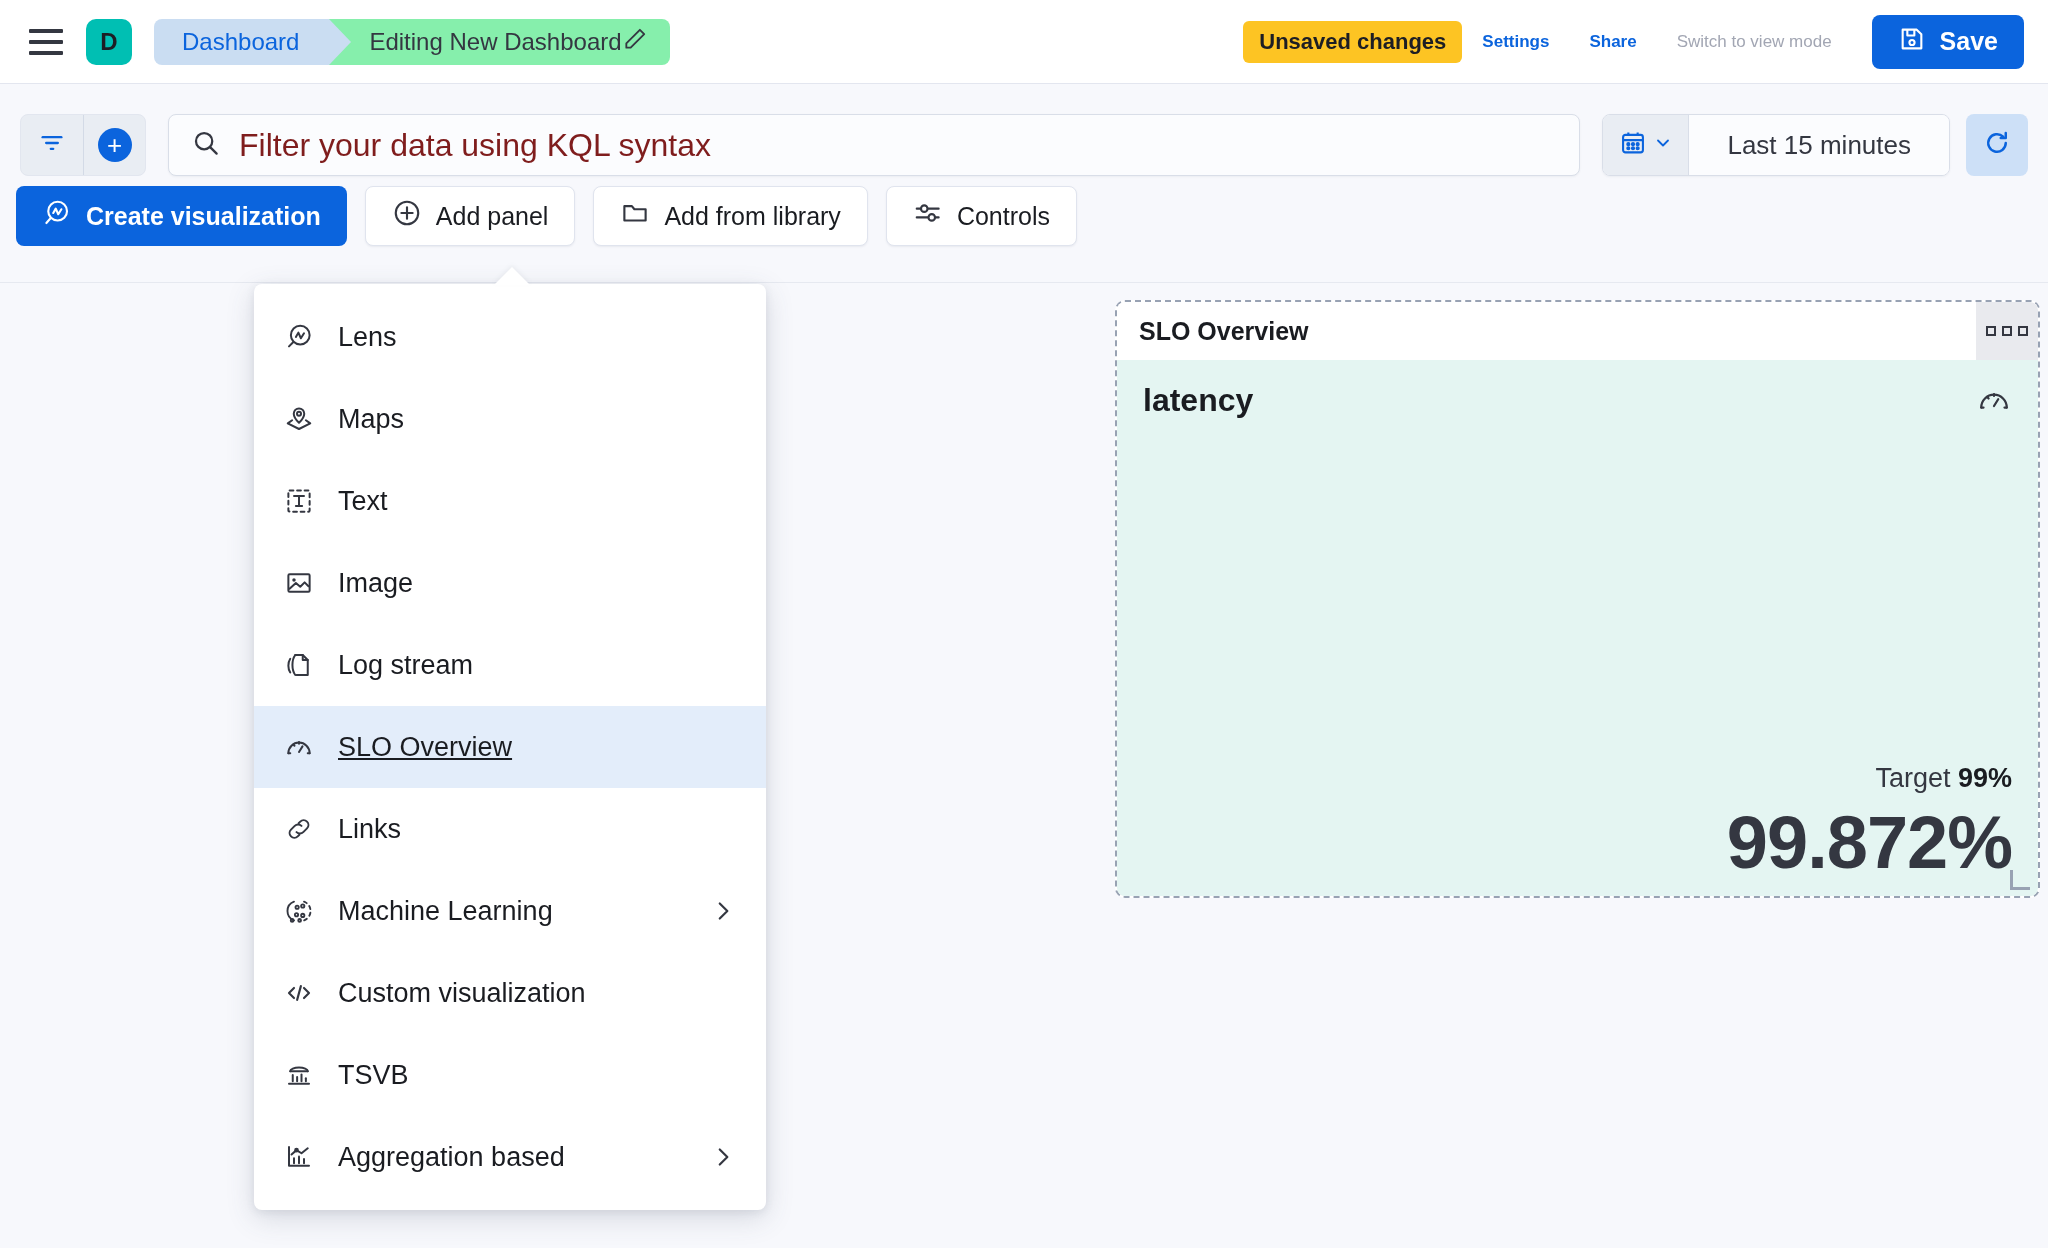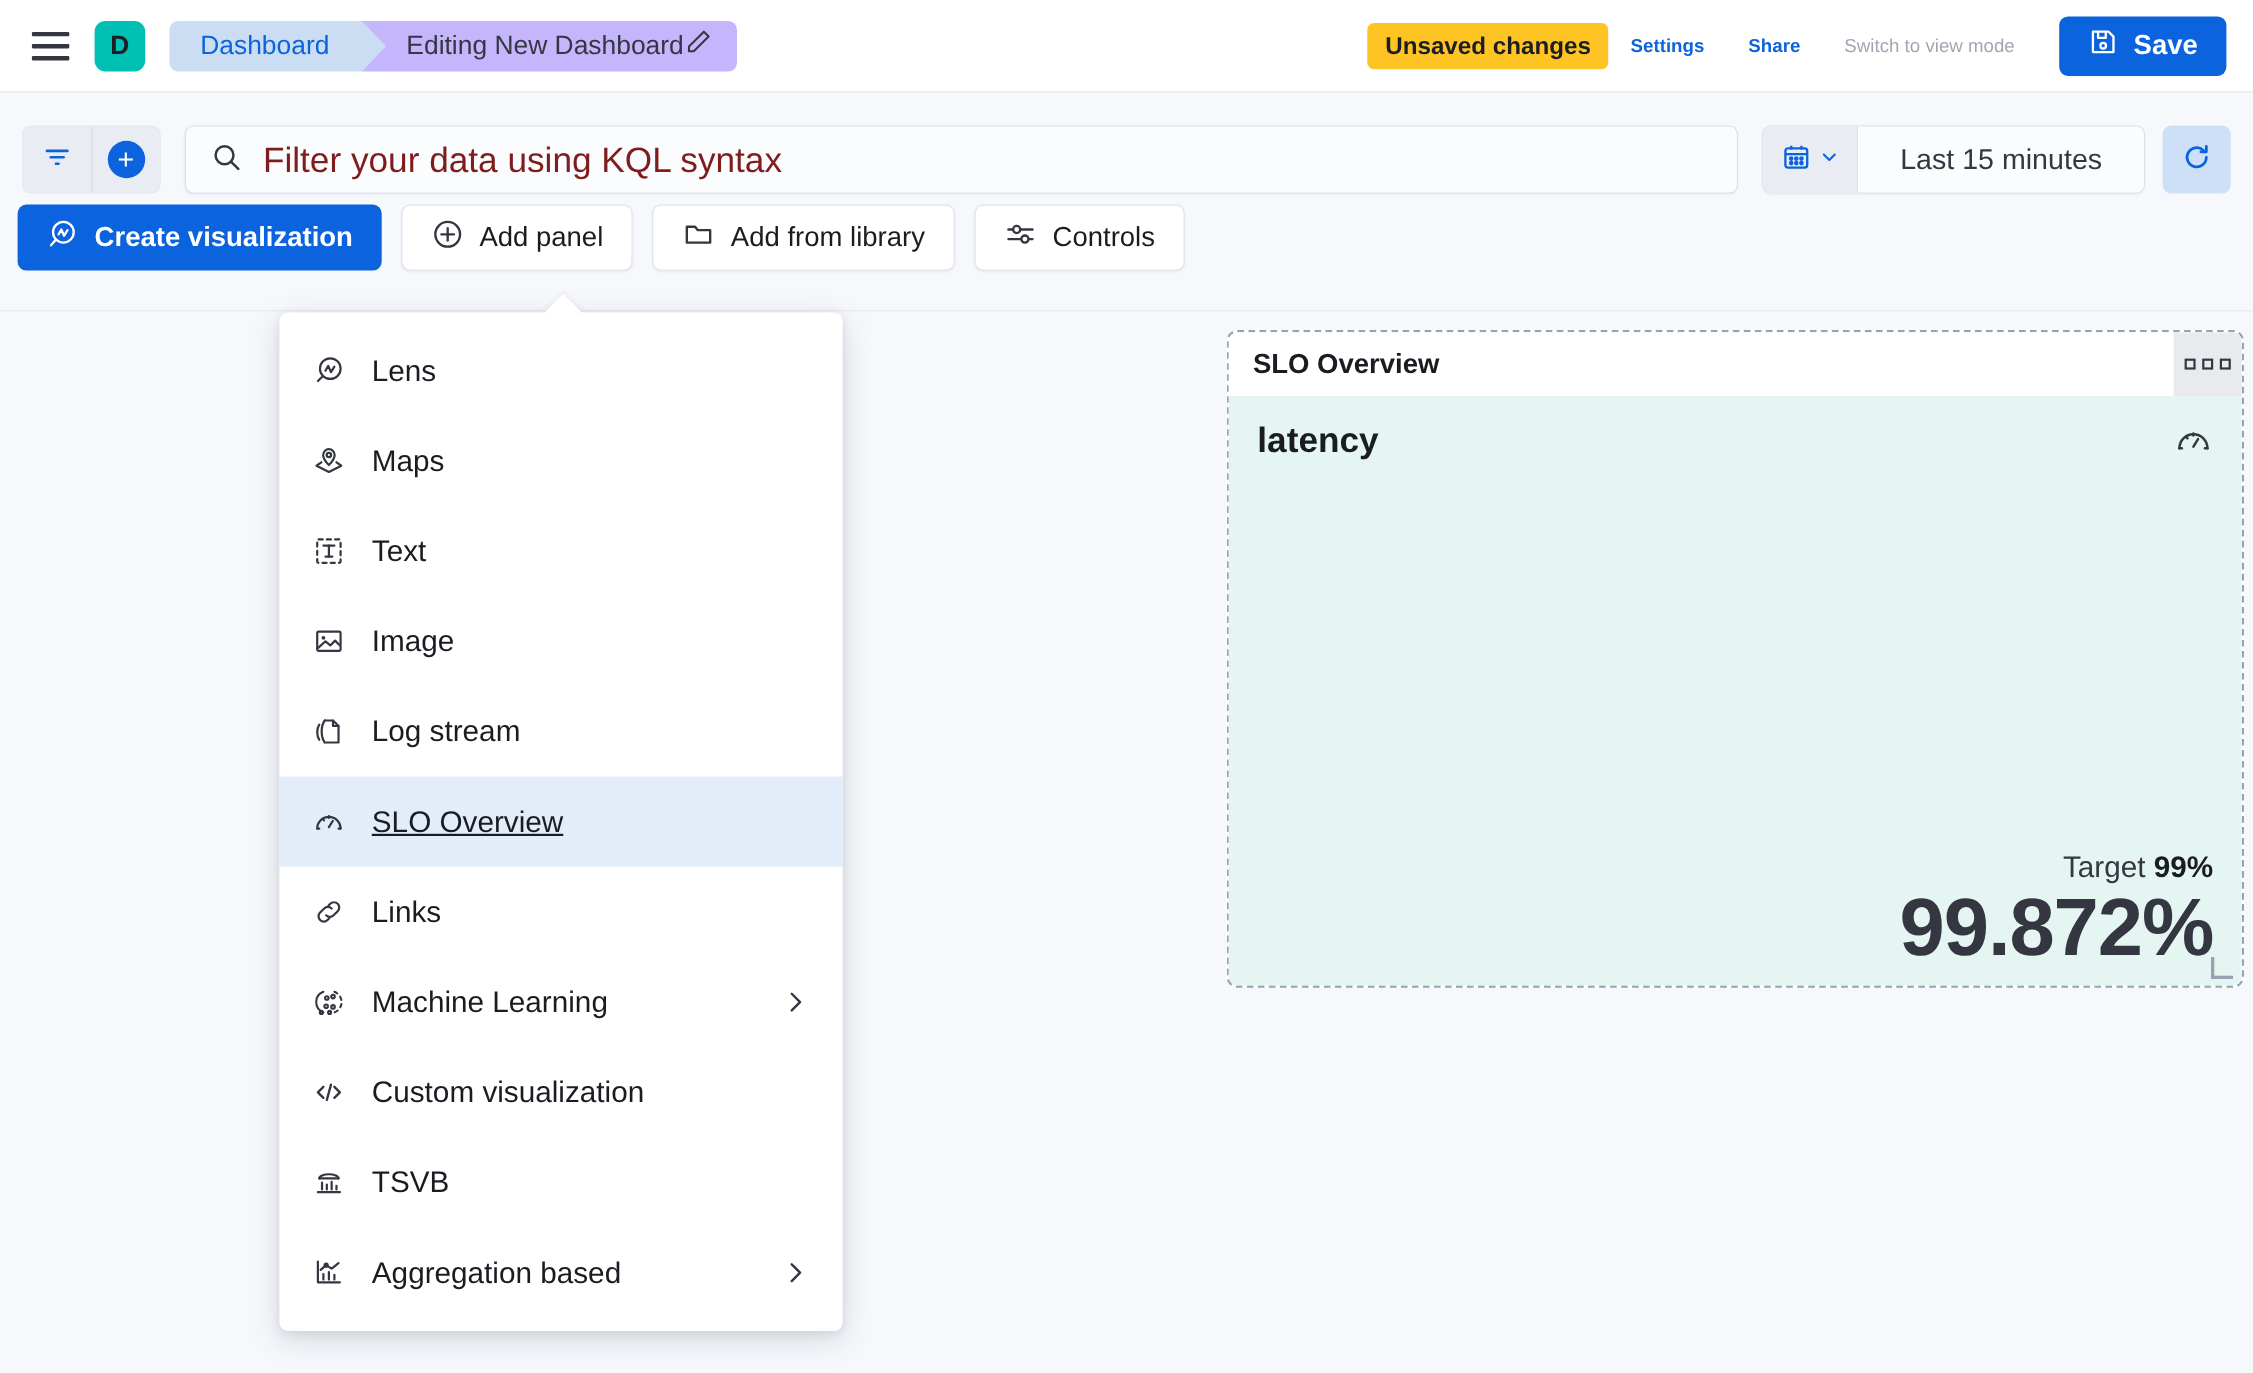--- a/index.html
+++ b/index.html
@@ -47,21 +47,21 @@
     background: #CADDF2; color: #0B64DD; font-weight: 400;
     border-radius: 8px 0 0 8px; padding-left: 28px;
   }
   .crumb-first::after {
     content:""; position: absolute; right: -22px; top: 0;
     border-style: solid; border-width: 23px 0 23px 22px;
     border-color: transparent transparent transparent #CADDF2;
     z-index: 2;
   }
   .crumb-last {
-    background: #c4b5fd; color: #343741;
+    background: #86efac; color: #343741;
     border-radius: 0 8px 8px 0;
     padding-left: 40px; padding-right: 22px;
     display: flex; align-items: center; 
   }
   .header-spacer { flex: 1; }
   .unsaved-badge {
     background: #FDC423; color: #1D1E24;
     font-size: 22px; font-weight: 700;
     padding: 8px 16px; border-radius: 6px;
     margin-right: 20px; cursor: pointer;
@@ -244,21 +244,21 @@
     font-size: 32px; font-weight: 700; color: #1A1C21;
   }
   .slo-gauge-icon {
     position: absolute; right: 26px; top: 22px;
   }
   .slo-metrics {
     position: absolute; right: 26px; bottom: 16px;
     text-align: right;
   }
   .slo-target {
-    font-size: 27px; color: #343741; margin-bottom: 2px;
+    font-size: 27px; color: #343741; margin-bottom: 12px;
   }
   .slo-target b { font-weight: 700; color: #1A1C21; }
   .slo-value {
     font-size: 74px; font-weight: 700; color: #343741;
     line-height: 1.0; letter-spacing: -1px;
   }
   .resize-handle {
     position: absolute; right: 8px; bottom: 6px;
     width: 20px; height: 20px;
     border-left: 3px solid #98A2B3;

